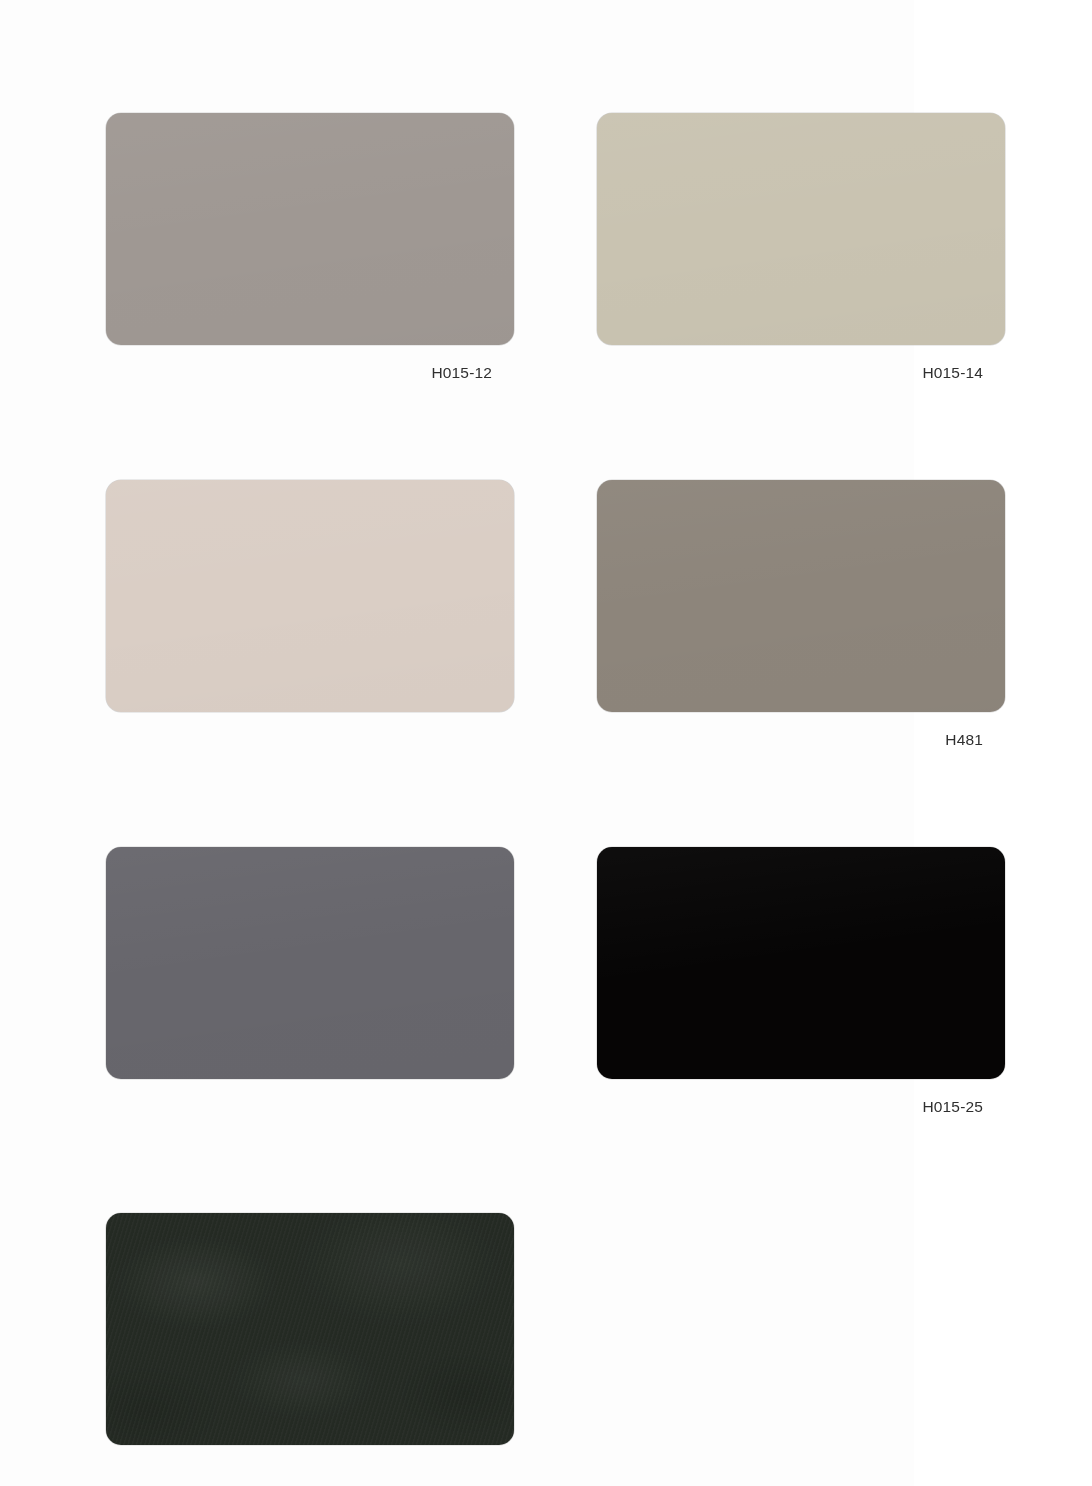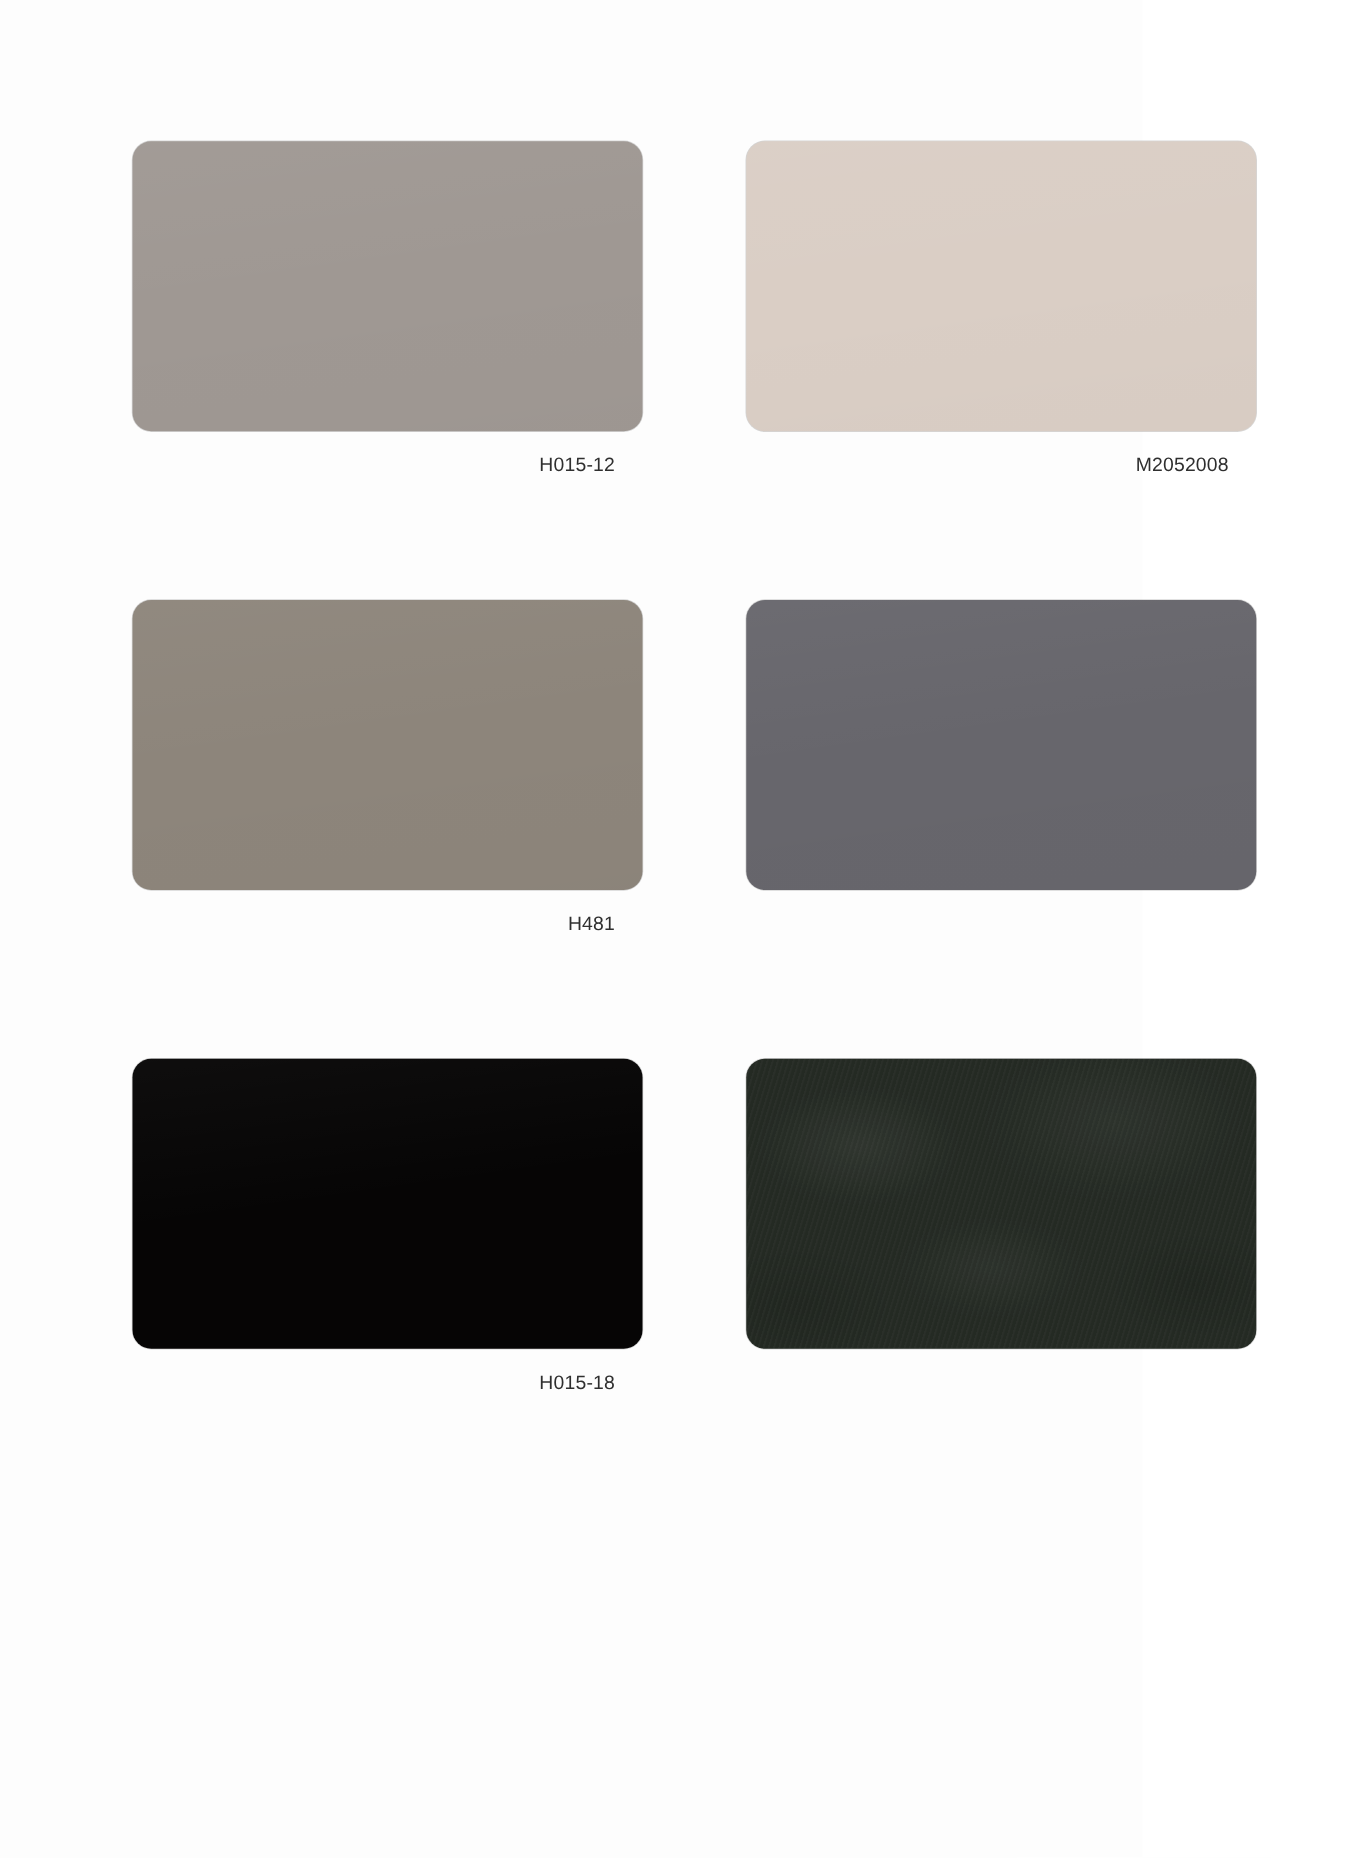--- a/index.html
+++ b/index.html
@@ -90,39 +90,42 @@
 
 <div id="swatch-page" style="background: rgb(253, 253, 253);">
 
   <div class="swatch-grid">
 
     <div class="swatch-cell">
       <div class="swatch-chip matte" style="background-color: rgb(159, 152, 147);"></div>
       <div class="swatch-label">H015-12</div>
     </div>
 
+    <div class="swatch-cell">
+      <div class="swatch-chip matte" style="background-color: rgb(201, 195, 177);"></div>
+      <div class="swatch-label">H015-14</div>
+    </div>
 
     <div class="swatch-cell">
       <div class="swatch-chip matte" style="background-color: rgb(218, 206, 197);"></div>
-      <div class="swatch-label">M2052008</div>
     </div>
 
     <div class="swatch-cell">
       <div class="swatch-chip matte" style="background-color: rgb(141, 133, 123);"></div>
       <div class="swatch-label">H481</div>
     </div>
 
     <div class="swatch-cell">
       <div class="swatch-chip matte" style="background-color: rgb(103, 102, 108);"></div>
     </div>
 
 
     <div class="swatch-cell">
       <div class="swatch-chip matte" style="background-color: rgb(6, 5, 5);"></div>
-      <div class="swatch-label">H015-18</div>
+      <div class="swatch-label">H015-25</div>
     </div>
 
     <div class="swatch-cell">
       <div class="swatch-chip textured" style="background-color: rgb(37, 43, 36);"></div>
     </div>
 
   </div>
 </div>
 
 </body></html>

